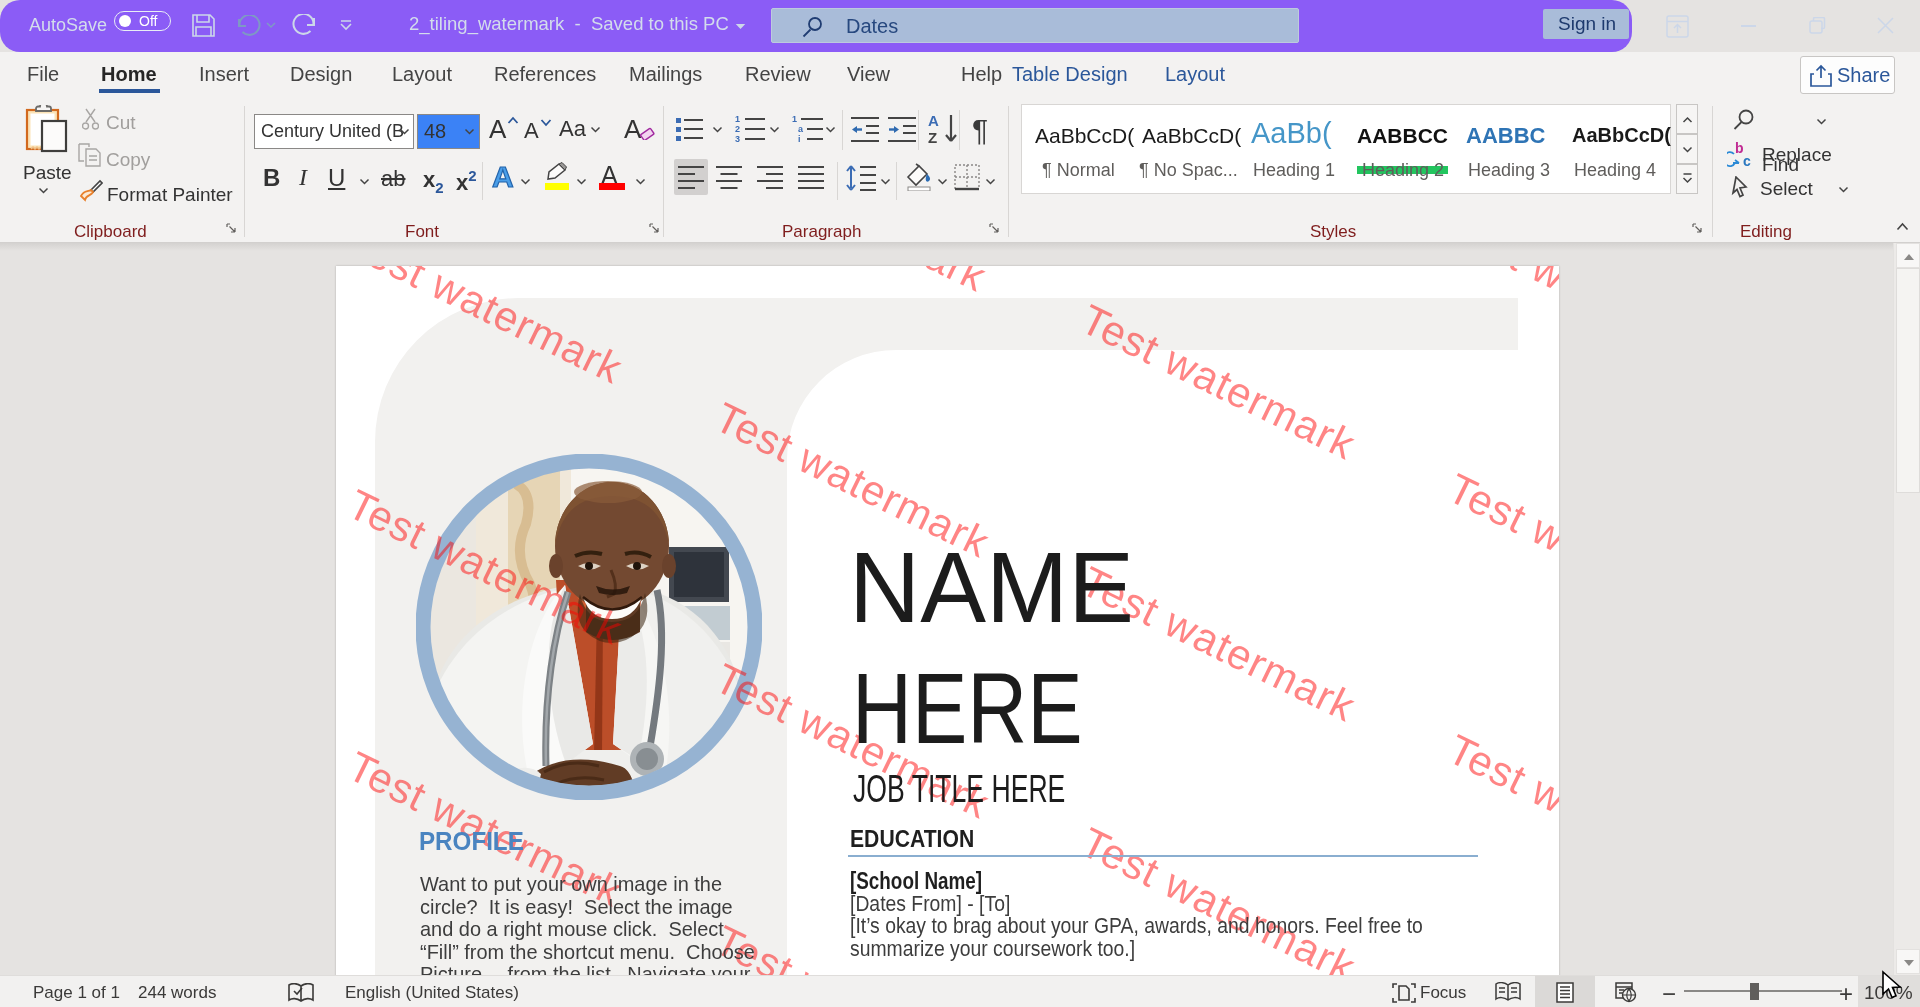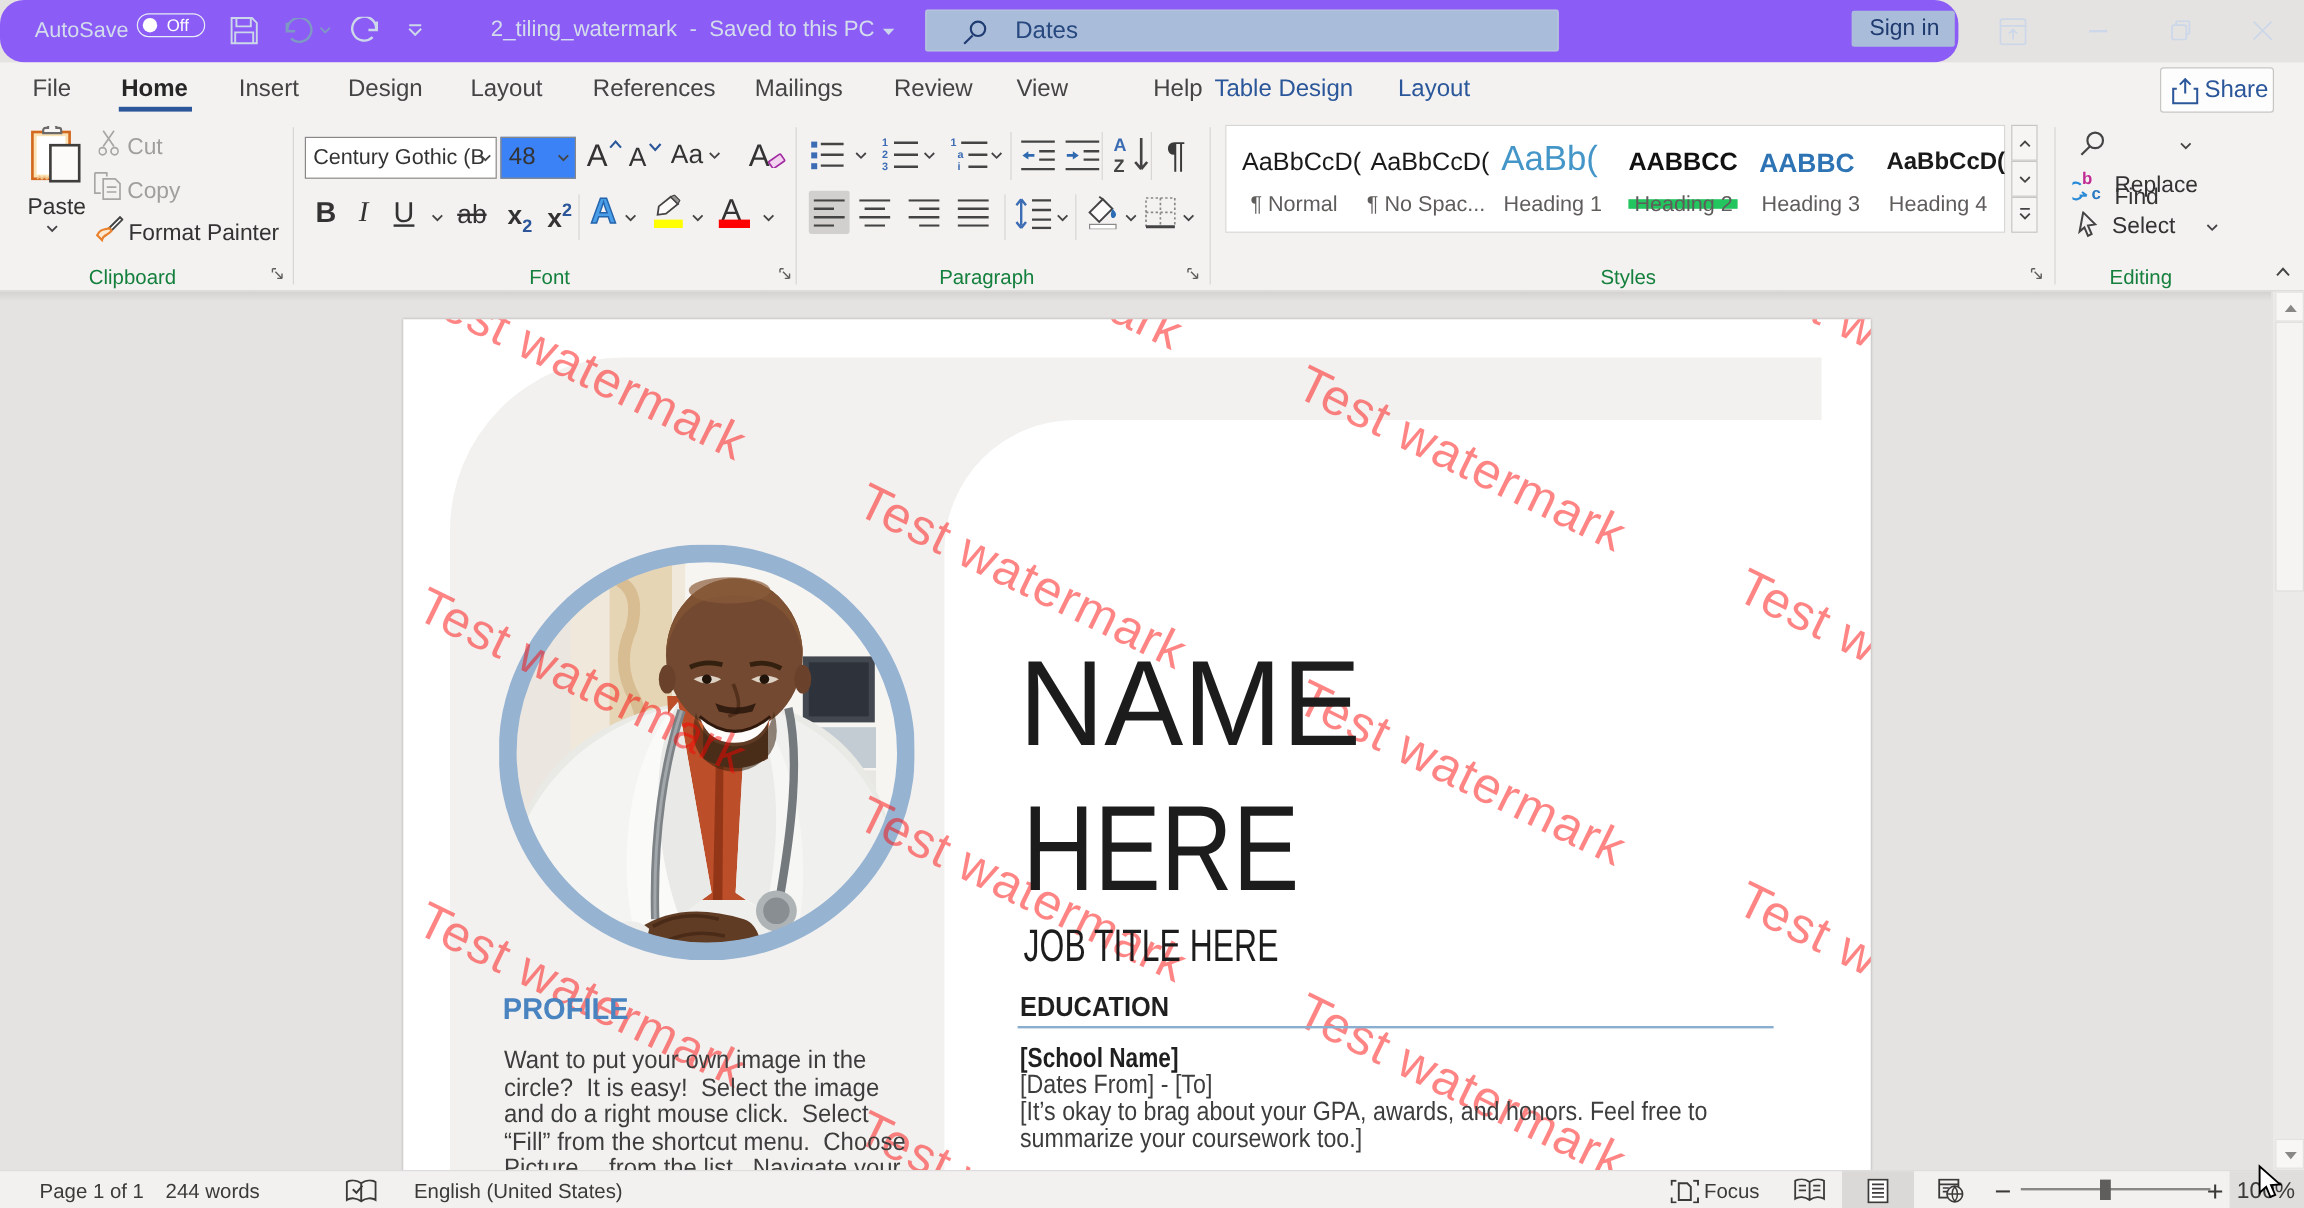--- a/index.html
+++ b/index.html
@@ -13,21 +13,21 @@
 
   
   #tabrow { position:absolute; left:0; top:52px; width:1920px; height:48px; background:#f3f2f1; }
   .tab { position:absolute; top:11px; font-size:20px; color:#444; }
   .tab.active { color:#262626; font-weight:700; }
   .tab.ctx { color:#2b579a; }
 
   
   #ribbon { position:absolute; left:0; top:100px; width:1920px; height:143px; background:#f3f2f1; border-bottom:1px solid #d2d0ce; }
   .vsep { position:absolute; top:6px; width:1px; height:131px; background:#d8d6d4; }
-  .glabel { position:absolute; top:122px; font-size:17px; color:#15803d; text-align:right; }
+  .glabel { position:absolute; top:122px; font-size:17px; color:#7f1d1d; text-align:left; }
   .launcher { position:absolute; top:123px; width:10px; height:10px; }
   .btntxt { font-size:19px; color:#333; position:absolute; white-space:nowrap; }
   .btntxt.dis { color:#a19f9d; }
   .chev { position:absolute; }
 
   
   #docarea { position:absolute; left:0; top:243px; width:1893px; height:732px; background:#e5e3e1; overflow:hidden; }
   #docarea::before { content:""; position:absolute; left:0; top:0; width:100%; height:8px;
      background:linear-gradient(#d4d2d0,#e5e3e1); }
   #page { position:absolute; left:336px; top:23px; width:1223px; height:900px; background:#fff;
@@ -183,21 +183,21 @@
       <path d="M3 18 C6 12 9 14 13 12 L15 14 C13 18 8 17 7 22 z" fill="#fbe9d4" stroke="#e8802c" stroke-width="1.8"></path>
     </g>
   </svg>
   <div class="btntxt" style="left:107px; top:84px;">Format Painter</div>
   <div class="glabel" style="left:74px; width:70px;">Clipboard</div>
   <svg class="launcher" style="left:226px;" viewBox="0 0 10 10">
     <path d="M1 1 v3 M1 1 h3 M9 9 h-4 M9 9 v-4 M3.5 3.5 L9 9" fill="none" stroke="#605e5c" stroke-width="1.2"></path>
   </svg>
 
   <div class="abs" style="left:254px; top:14px; width:160px; height:35px; background:#fff; border:1px solid #8a8886;">
-    <div class="abs" style="left:6px; top:6px; font-size:18px; color:#333; white-space:nowrap;">Century Gothic (B</div>
+    <div class="abs" style="left:6px; top:6px; font-size:18px; color:#333; white-space:nowrap;">Century United (B</div>
     <svg class="chev" style="left:144px; top:13px;" width="11" height="8" viewBox="0 0 11 8">
       <path d="M1.5 1.5 l4 4 l4 -4" fill="none" stroke="#444" stroke-width="1.5"></path>
     </svg>
   </div>
   <div class="abs" style="left:417px; top:14px; width:63px; height:35px; background:#3b82f6; border:1px solid #8a8886;">
     <div class="abs" style="left:6px; top:5px; font-size:20px; color:#333;">48</div>
     <svg class="chev" style="left:46px; top:13px;" width="11" height="8" viewBox="0 0 11 8">
       <path d="M1.5 1.5 l4 4 l4 -4" fill="none" stroke="#444" stroke-width="1.5"></path>
     </svg>
   </div>

